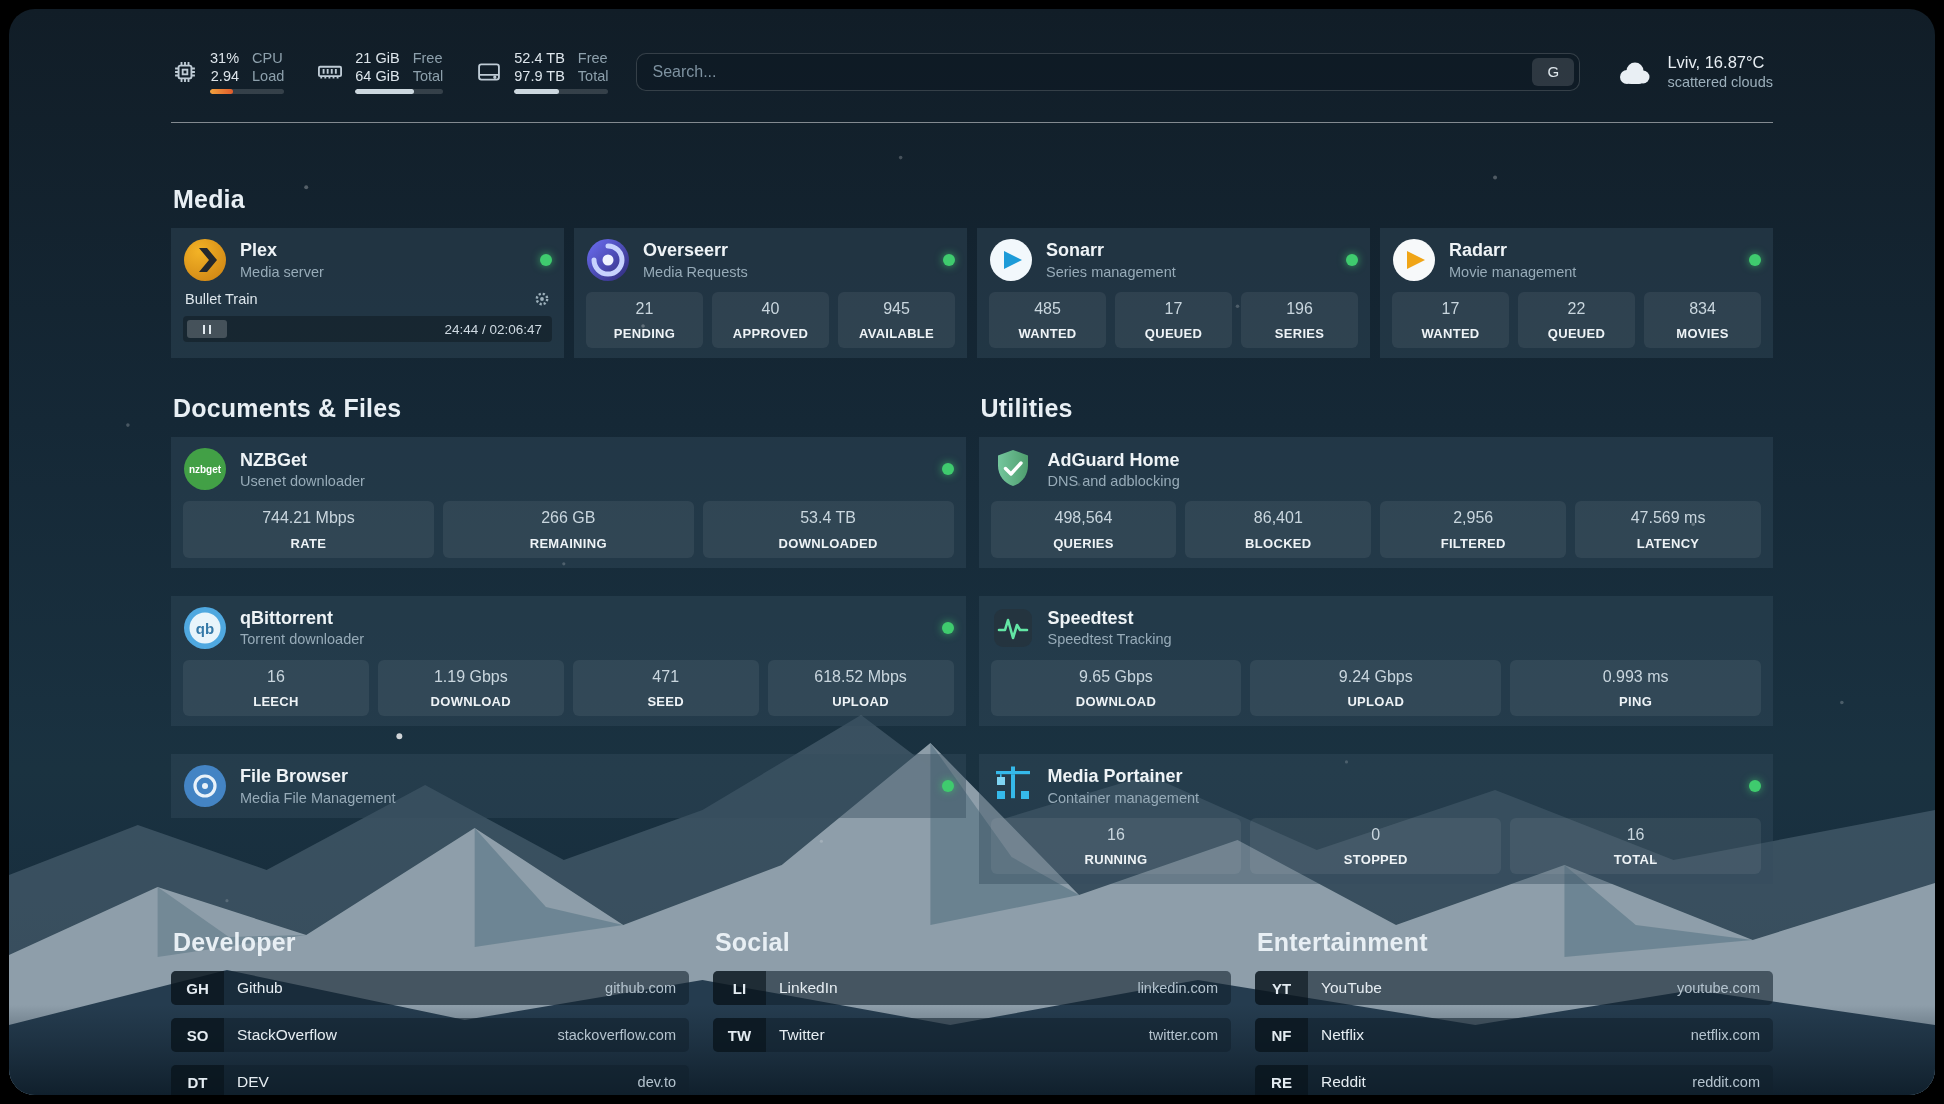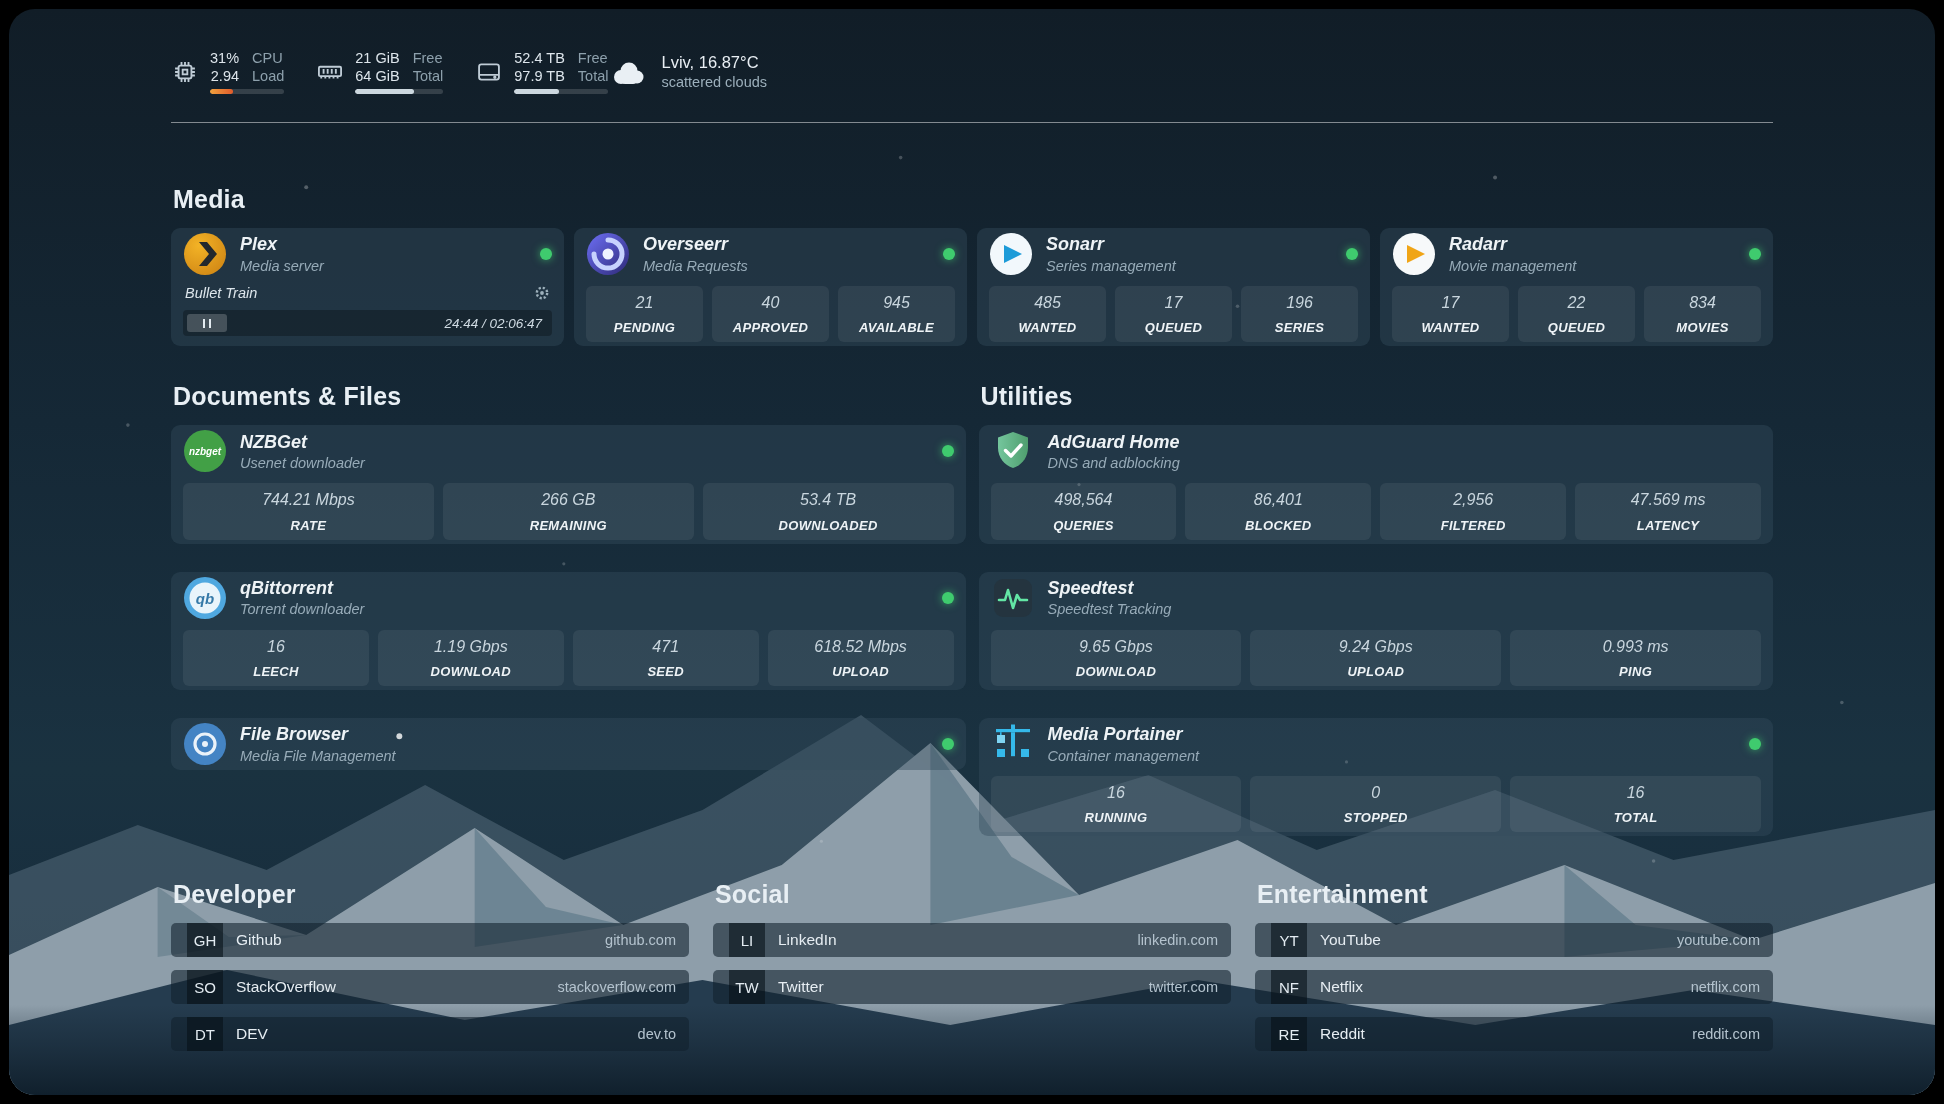--- a/index.html
+++ b/index.html
@@ -43,21 +43,21 @@
 
   .divider { border:none; border-top:1px solid rgba(255,255,255,.48); margin-top:28px; }
 
   
   .group-title { font-size:25px; font-weight:600; color:#e8eff4; margin:0 0 14px 2px; letter-spacing:.2px; }
   .media-section { margin-top:62px; }
   .media-grid { display:grid; grid-template-columns:repeat(4,1fr); gap:10px; }
   .two-col { margin-top:36px; display:grid; grid-template-columns:1fr 1fr; gap:0 13px; }
   .cards-col { display:flex; flex-direction:column; gap:28px; }
 
-  .card { background:rgba(52,76,94,.42); border-radius:9px; padding:4px 12px; cursor:pointer;font-style:italic; }
+  .card { background:rgba(52,76,94,.42); border-radius:0; padding:10px 12px; cursor:pointer; }
   .card-head { display:flex; align-items:center; gap:13px; min-height:44px; }
   .svc-icon { width:44px; height:44px; flex:0 0 auto; }
   .svc-icon svg { width:100%; height:100%; display:block; }
   .svc-name { font-size:18px; font-weight:600; color:#eef3f6; line-height:1.15; }
   .svc-sub { font-size:14.5px; color:#97abb8; margin-top:3px; }
   .dot { width:12px; height:12px; border-radius:50%; background:var(--status-green,#3fcb6e);
     margin-left:auto; box-shadow:0 0 9px rgba(63,203,110,.75); align-self:center; flex:0 0 auto; }
 
   .stats-row { display:flex; gap:9px; margin-top:10px;justify-content:flex-end; }
   .stat-box { flex:1; text-align:center; background:rgba(255,255,255,.065); border-radius:6px; padding:7px 6px; }
@@ -72,22 +72,22 @@
   .pause-pill { width:40px; height:18px; border-radius:3px; background:rgba(255,255,255,.2);
     display:flex; align-items:center; justify-content:center; gap:3.5px; cursor:pointer; }
   .pause-pill i { display:block; width:2.6px; height:9px; background:#e3ebf0; }
   .player-time { margin-left:auto; font-size:13.5px; color:#cfdae2; }
 
   
   .bookmarks { margin-top:44px; display:grid; grid-template-columns:repeat(3,1fr); gap:0 24px; }
   .bm-list { display:flex; flex-direction:column; gap:13px; }
   .bm-row { display:flex; align-items:center; height:34px; background:rgba(18,33,45,.58);
     border-radius:5px; overflow:hidden; cursor:pointer; }
-  .bm-abbr { width:36px; height:100%; background:rgba(7,16,24,.6); color:#e3ebf1; font-weight:400;
-    font-size:15px; display:flex; align-items:center; justify-content:center; flex:0 0 auto;margin-left:16px; }
+  .bm-abbr { width:53px; height:100%; background:rgba(7,16,24,.6); color:#e3ebf1; font-weight:700;
+    font-size:15px; display:flex; align-items:center; justify-content:center; flex:0 0 auto; }
   .bm-name { margin-left:13px; font-size:15.5px; color:#e6edf2; }
   .bm-url { margin-left:auto; margin-right:13px; font-size:14.5px; color:#b4c3ce; }
 </style>
 </head>
 <body>
 
 <div class="screen">
 
   <svg class="bg-mountains" viewBox="0 0 1944 470" preserveAspectRatio="none">
     <defs>
@@ -159,20 +159,26 @@
                 <span class="rv">97.9 TB</span>
                 <span class="rl">Total</span>
               </div>
               <div class="res-bar">
                 <i class="fill-light" style="width: 47%;"></i>
               </div>
             </div>
           </div>
         </div>
 
+      <div class="search">
+        <div class="search-box">
+          <input type="text" placeholder="Search..." style="">
+          <button class="sbtn">G</button>
+        </div>
+      </div>
 
       <div class="weather">
         <span class="w-icon">
           <svg viewBox="0 0 40 32">
               <g fill="#e9eff4">
             <circle cx="13" cy="21" r="7"></circle>
                 <circle cx="21" cy="15" r="8.5"></circle>
                 <circle cx="29" cy="21" r="6.5"></circle>
             <rect x="13" y="20" width="16" height="8" rx="4"></rect>
               </g>

